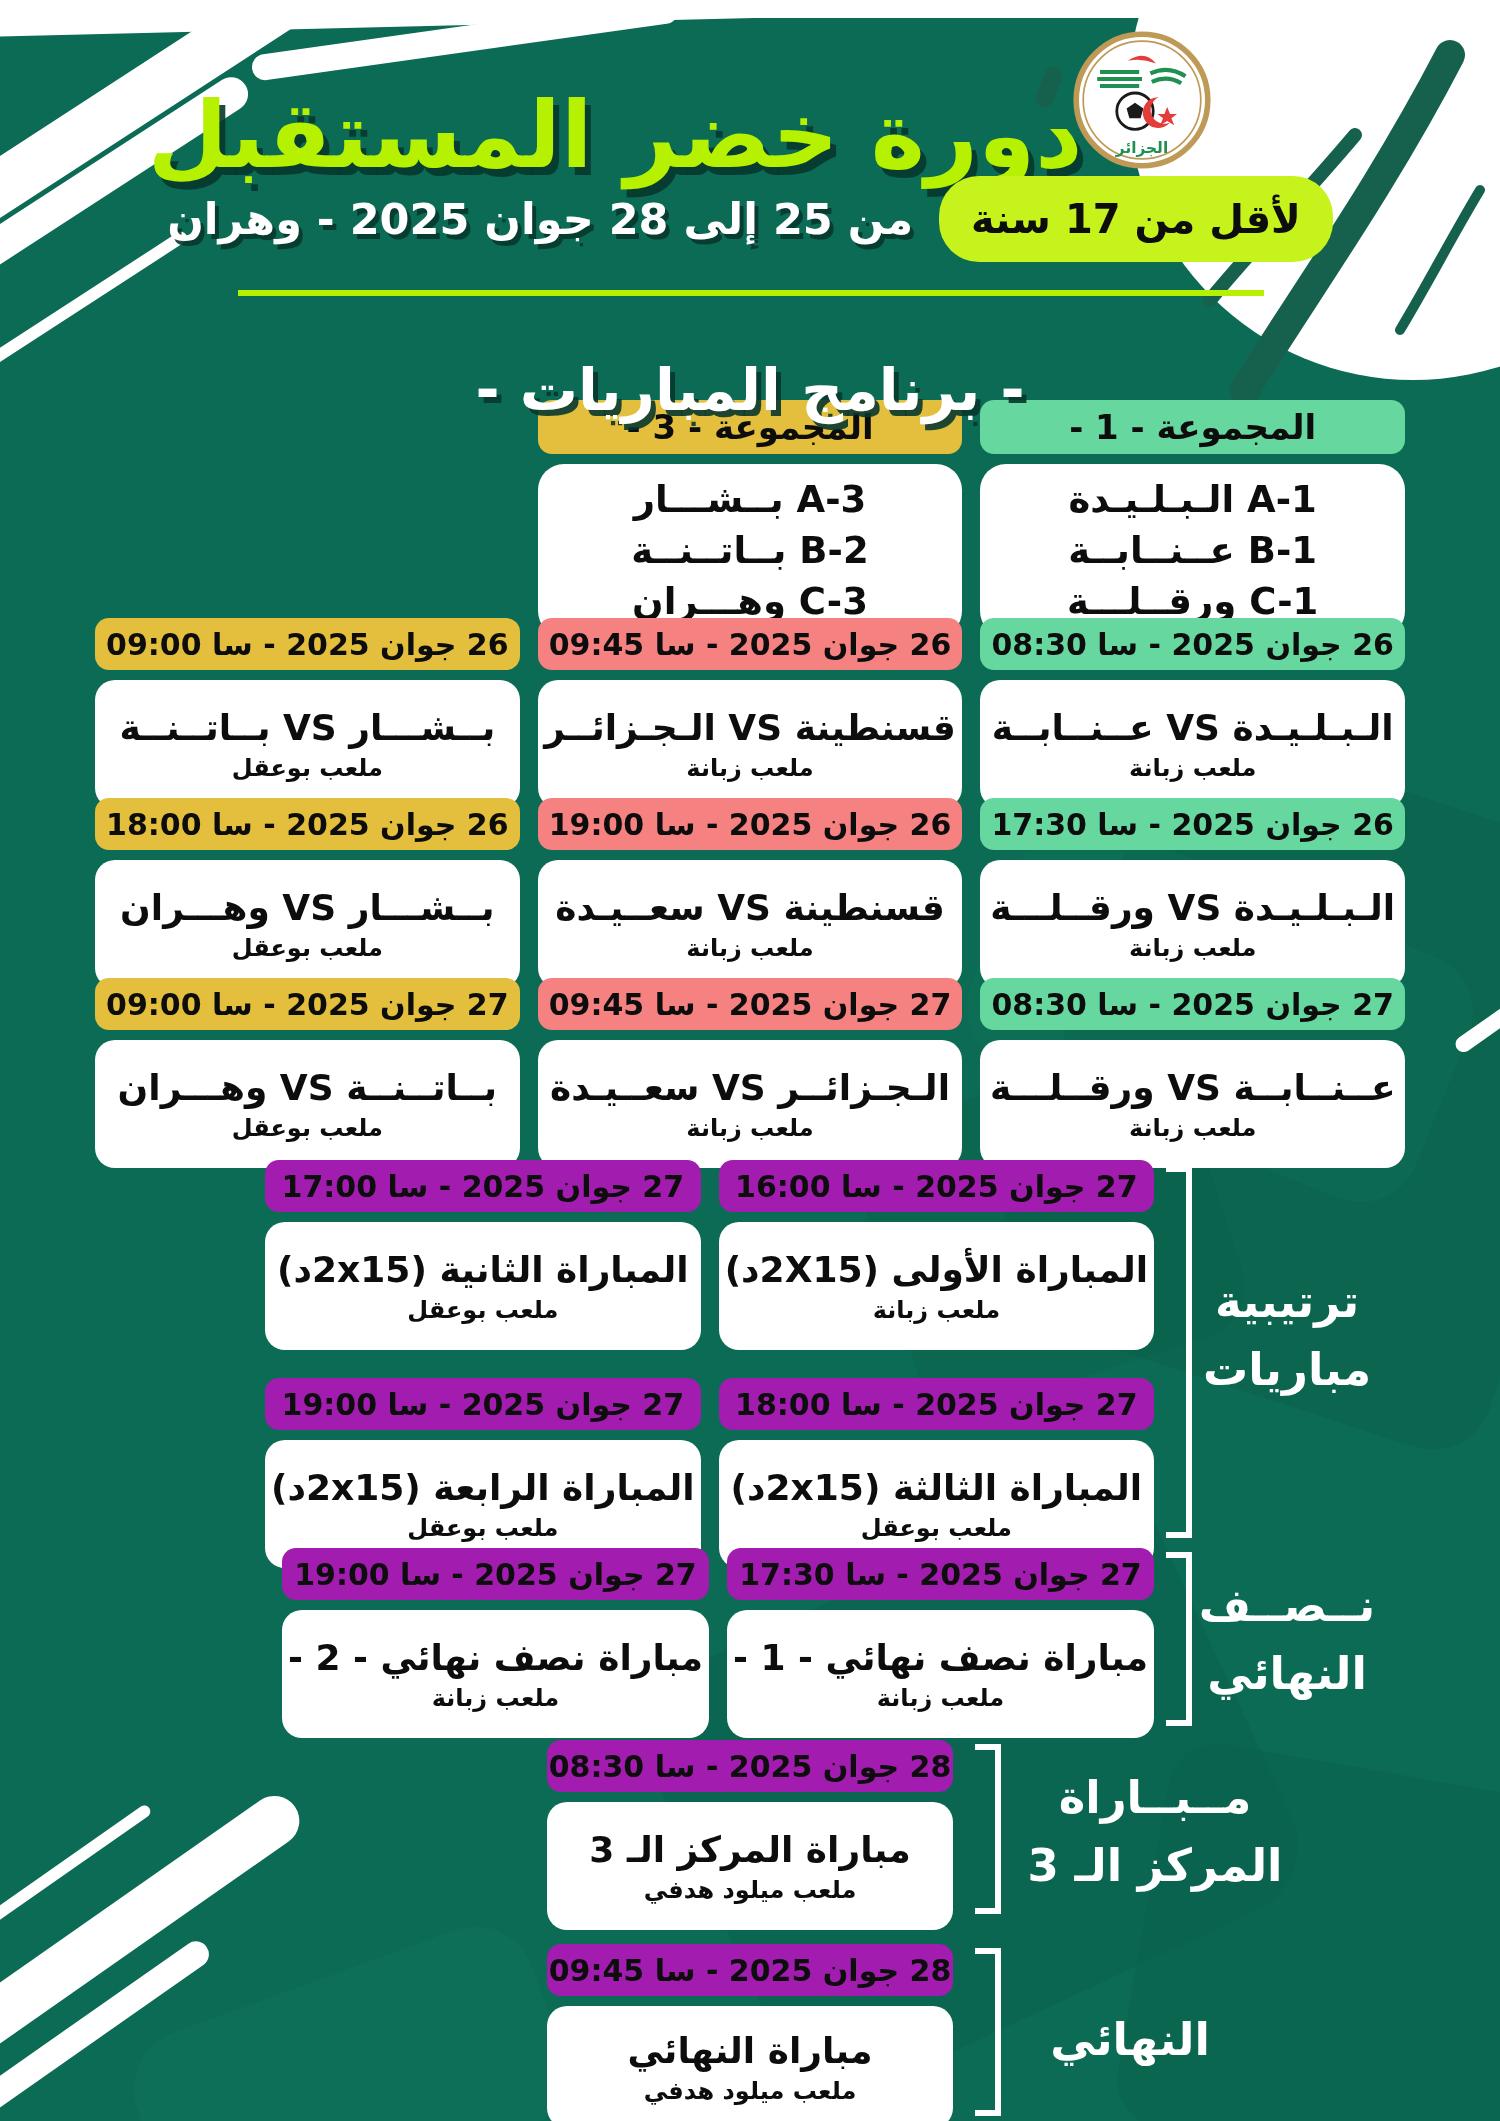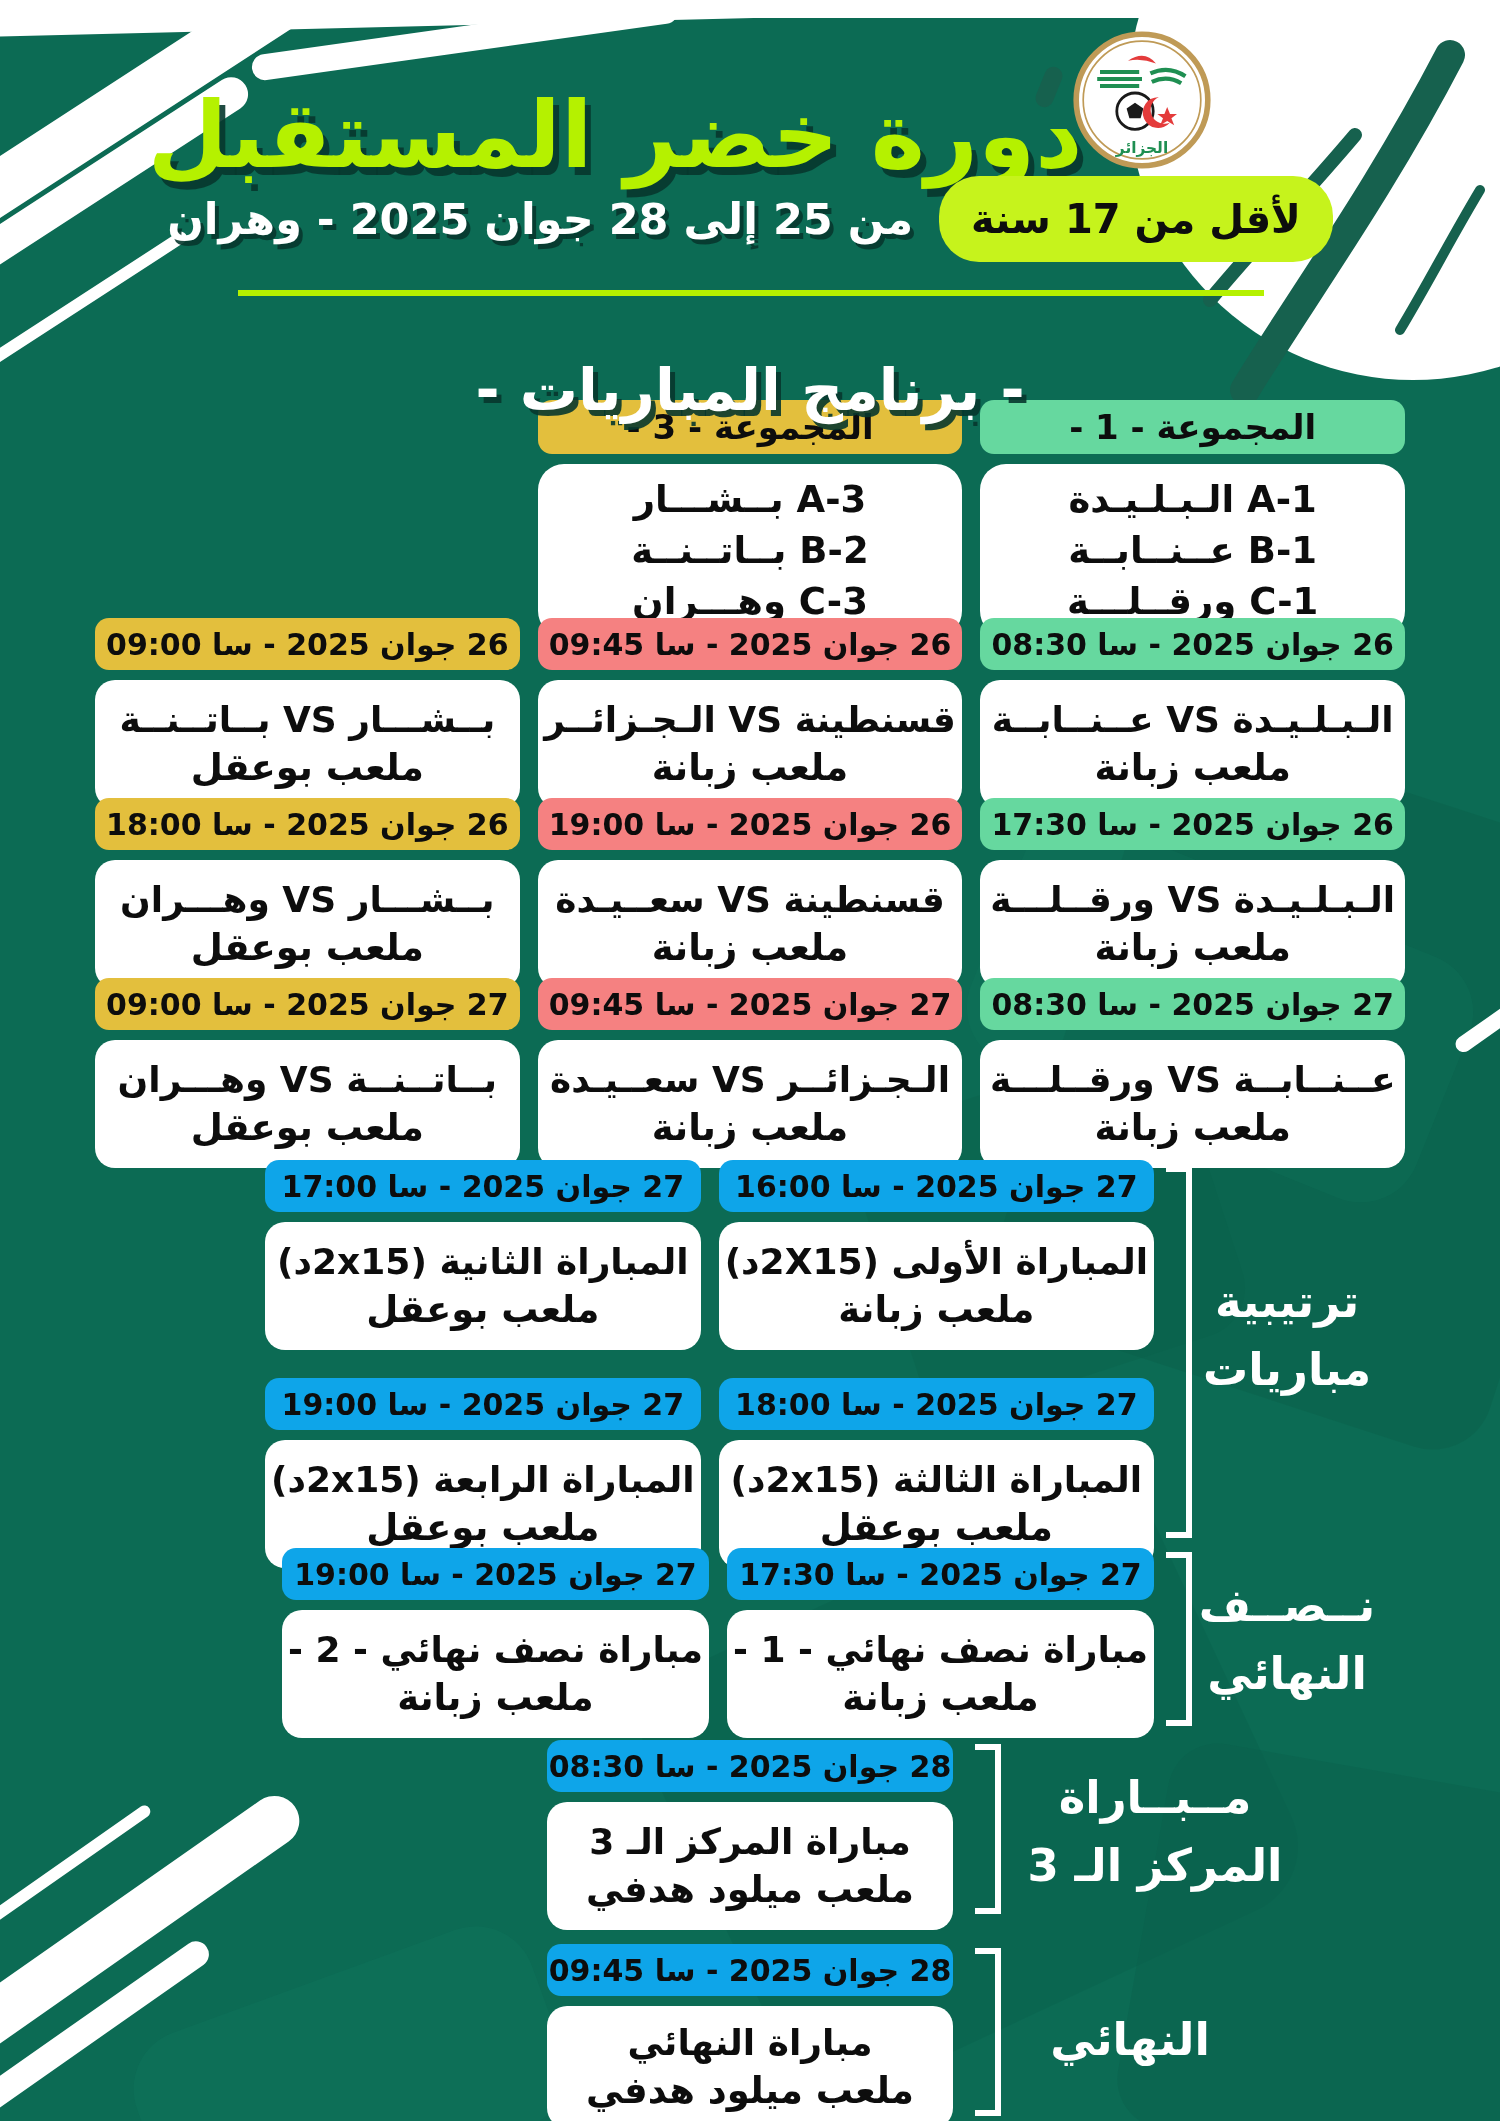--- a/index.html
+++ b/index.html
@@ -66,27 +66,27 @@
   .team-line{text-align:center;font-size:37px;font-weight:700;color:#0d0d0d;white-space:nowrap;}
   
   .match-row{position:absolute;left:95px;width:1310px;z-index:2;
     display:grid;grid-template-columns:repeat(3,1fr);gap:18px;}
   .row1{top:618px;} .row2{top:798px;} .row3{top:978px;}
   .date-pill{
     height:52px;border-radius:14px;display:flex;align-items:center;justify-content:center;
     font-size:30px;font-weight:700;color:#0d0d0d;white-space:nowrap;
   }
   .pill-g1{background:#66d89f;} .pill-g2{background:#f58181;} .pill-g3{background:#e3bf3d;}
-  .pill-blue{background:#0ea5e9;}
+  .pill-blue{background:#a21caf;}
   .match-card{
     margin-top:10px;background:#fff;border-radius:20px;min-height:112px;padding:8px 6px;
     display:flex;flex-direction:column;align-items:center;justify-content:center;gap:6px;
   }
   .fixture{font-size:36px;font-weight:700;color:#0d0d0d;text-align:center;white-space:nowrap;}
-  .venue{font-size:37px;font-weight:700;color:#0d0d0d;text-align:right;white-space:nowrap;}
+  .venue{font-size:24px;font-weight:700;color:#0d0d0d;text-align:right;white-space:nowrap;}
   
   .ko-grid{position:absolute;left:348px;width:806px;z-index:2;
     display:grid;grid-template-columns:repeat(2,1fr);gap:28px 18px;}
   .class-grid{top:1160px;} .semi-grid{top:1548px;}
   .single-col{position:absolute;left:547px;width:406px;z-index:2;}
   .third-col{top:1740px;} .final-col{top:1944px;}
   .final-col .match-card{min-height:106px;}
   .bracket{position:absolute;width:20px;border:6px solid #fff;border-left:0;z-index:2;}
   .class-bracket{left:1166px;top:1166px;height:360px;}
   .semi-bracket{left:1166px;top:1552px;height:162px;}

